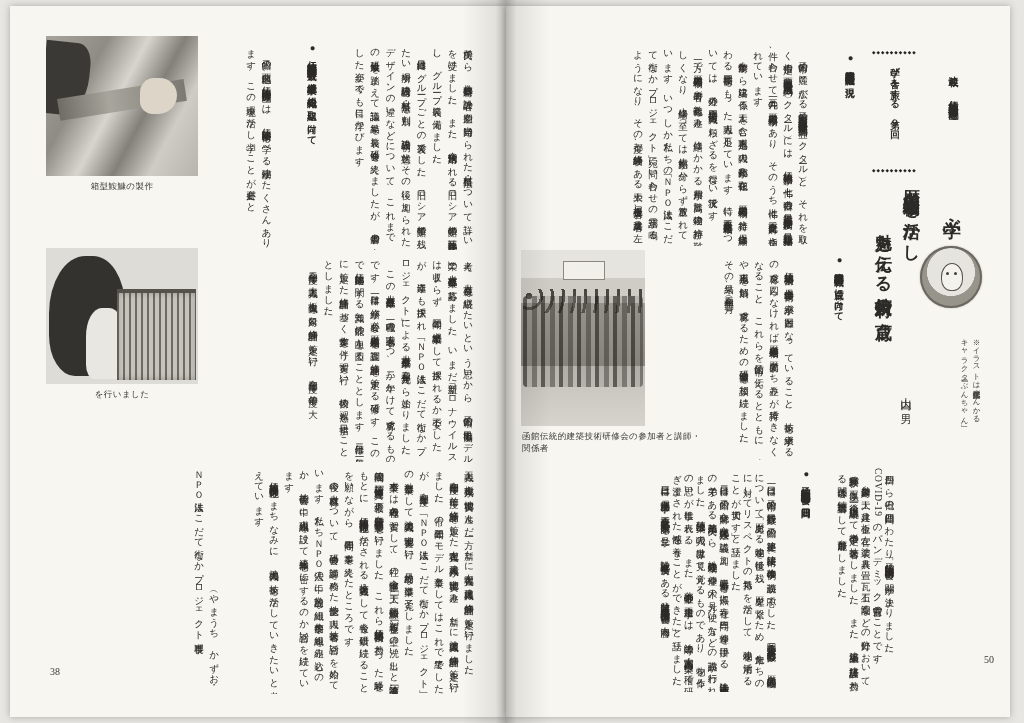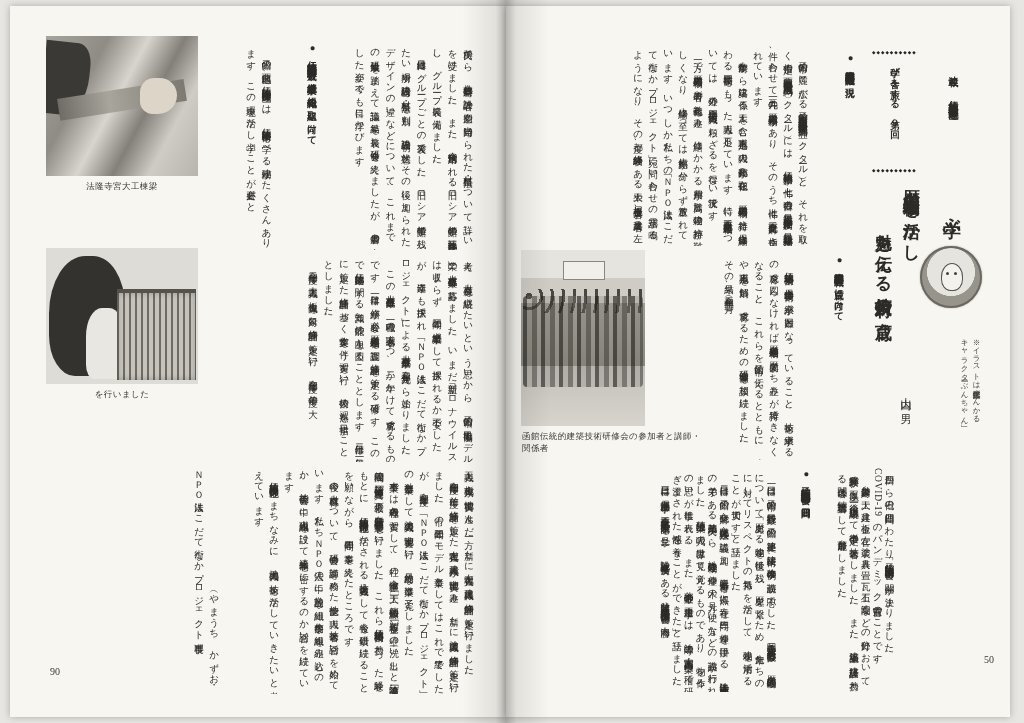--- a/index.html
+++ b/index.html
@@ -88,21 +88,21 @@
 
 <div id="spread">
 
   <div class="page" id="page-left">
 
     <div class="photo" id="photo-plank" style="left:36px;top:30px;width:152px;height:140px;">
       <div class="sleeve"></div>
       <div class="plank"></div>
       <div class="hand"></div>
     </div>
-    <div class="caption" style="left:36px;top:174px;width:152px;text-align:center;">法隆寺宮大工棟梁</div>
+    <div class="caption" style="left:36px;top:174px;width:152px;text-align:center;">箱型鮟鱇の製作</div>
 
     <div class="photo" id="photo-lattice" style="left:36px;top:242px;width:152px;height:136px;">
       <div class="figure"></div>
       <div class="apron"></div>
       <div class="screen"></div>
     </div>
     <div class="caption" style="left:36px;top:382px;width:152px;text-align:center;">を行いました</div>
 
     <div class="vtext body-set" style="left:206px;top:36px;width:290px;height:208px;line-height:15.5px;">
       <div>博氏から、校舎新築時の設計者の意図や当時用いられた材料・工法について詳しい説明を受けました。また、今後利活用される旧ロシア領事館の煉瓦造建物を見学し、グループ発表に備えました。
@@ -120,21 +120,21 @@
     <div class="vtext body-set" style="left:34px;top:458px;width:462px;height:230px;line-height:15px;">
       <div>工職人と板金職人が実地実習に進んだ一方、新たに左官職人と建具職人は修繕計画の策定を行いました。
 　令和四年度は前年度に修繕計画を策定した左官職人と建具職人が実地実習に進み、新たに塗装職人は修繕計画の策定を行いました。市の三年間のモデル事業としてはこれで終了でしたが、令和五年度は、「ＮＰＯ法人はこだて街なかプロジェクト」の独自事業として塗装職人の実地実習を行い、最終的な事業は完了としました。
 　本事業では各職種の実習として、柱の金輪継ぎ［大工］、箱型鮟鱇の製作［板金］、壁の洗い出しと漆喰塗［左官］、筬欄間の筬破損修理［建具］、下見板の白亜鉛調色塗装［塗装］を行いました。これら伝統的建築技術に携わった経験をもとに、伝統的建造物群保存地区に活かされる技術者・職人として今後も研鑽し続けることを願いながら、四年間の事業を終えたところです。
 　今後の人材育成について、研修会の講師を務めた技能士や職人、技術者と話合いを始めています。私たちＮＰＯ法人の中に常設的な組織、作事的な組織を組み込むのか、技能士会の中に職人組織を設けて連絡体制を密にするのか話合いを続けています。
 　伝統的建造物群保存地区のまちなみに、地元職人の技術を活かしていきたいと考えています。</div>
       <div>　　　　　　　　　　　　（やまうち　かずお・
 ＮＰＯ法人はこだて街なかプロジェクト理事長）</div>
     </div>
 
-    <div class="pagenum" style="left:40px;top:660px;">90</div>
+    <div class="pagenum" style="left:40px;top:660px;">38</div>
   </div>
 
   <div class="page" id="page-right">
 
     <div class="vtext ghead" style="left:440px;top:62px;height:178px;font-size:10px;letter-spacing:1px;">連載　　伝統的建造物群保存地区を</div>
     <div class="vtext ghead" style="left:434px;top:200px;height:48px;font-size:18px;">学ぶ</div>
 
     <div id="mascot">
       <div class="fig"></div>
     </div>

